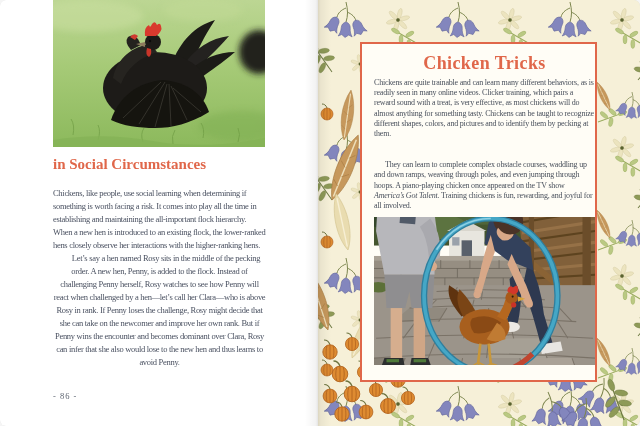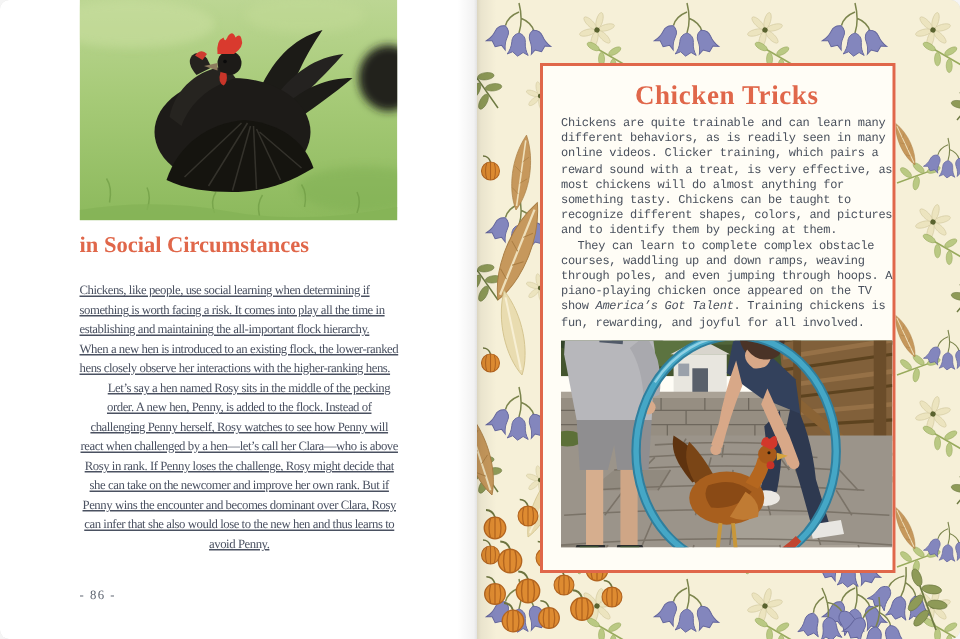--- a/index.html
+++ b/index.html
@@ -6,36 +6,36 @@
   .spread{position:relative;width:640px;height:426px;background:#ffffff;border-radius:6px;
           box-shadow:inset 0 0 0 1px #d8d8d8;overflow:hidden;}
   
   .left-page{position:absolute;left:0;top:0;width:318px;height:426px;background:#ffffff;}
   .left-photo{position:absolute;left:53px;top:0;width:212px;height:147px;overflow:hidden;}
   .left-photo svg{display:block;width:100%;height:100%;}
   .left-heading{position:absolute;left:53px;top:155px;width:213px;
                 font-family:"Liberation Serif",serif;font-weight:700;font-size:15px;line-height:19px;}
   .left-body{position:absolute;left:53px;top:187px;width:213px;
              font-size:8.5px;line-height:13px;letter-spacing:-0.3px;color:#4a5161;text-align:left;}
-  .left-body p{margin:0;text-decoration:underline;}
+  .left-body p{margin:0;}
   .left-body p.indent{text-indent:13px;text-align:center;}
   .page-number{position:absolute;left:53px;top:391px;width:212px;
                font-size:8.5px;letter-spacing:1px;color:#5d6470;}
   
   .right-page{position:absolute;left:318px;top:0;width:322px;height:426px;overflow:hidden;}
   .pattern-svg{position:absolute;left:0;top:0;}
   .card{position:absolute;left:42px;top:42px;width:237px;height:340px;box-sizing:border-box;
         background:#fffdf6;border:2px solid #e0674a;padding:7px 0 15px 12px;
         display:flex;flex-direction:column;}
   .card-heading{text-align:center;font-family:"Liberation Serif",serif;font-weight:600;
                 font-size:18px;line-height:24px;letter-spacing:0.4px;margin:0 0 3px 0;}
-  .card-body{font-family:Liberation Mono, monospace;font-size:8px;line-height:10.2px;
+  .card-body{font-family:Liberation Serif, serif;font-size:8px;line-height:10.2px;
              letter-spacing:-0.2px;color:#49505c;}
   .card-body p{margin:0;}
-  .card-body p.indent{text-indent:11px;}
+  .card-body p.indent{text-indent:11px;margin-top:21px;}
   .card-photo{flex:1;min-height:0;margin-top:6px;overflow:hidden;}
   .card-photo svg{display:block;width:100%;height:100%;}
   
   .spine{position:absolute;left:305px;top:0;width:26px;height:426px;pointer-events:none;z-index:6;
          background:linear-gradient(90deg,rgba(0,0,0,0) 0%,rgba(0,0,0,0.05) 42%,rgba(0,0,0,0.11) 50%,rgba(0,0,0,0.05) 60%,rgba(0,0,0,0) 100%);}
 </style>
 </head>
 <body>
 
 <div class="spread">

